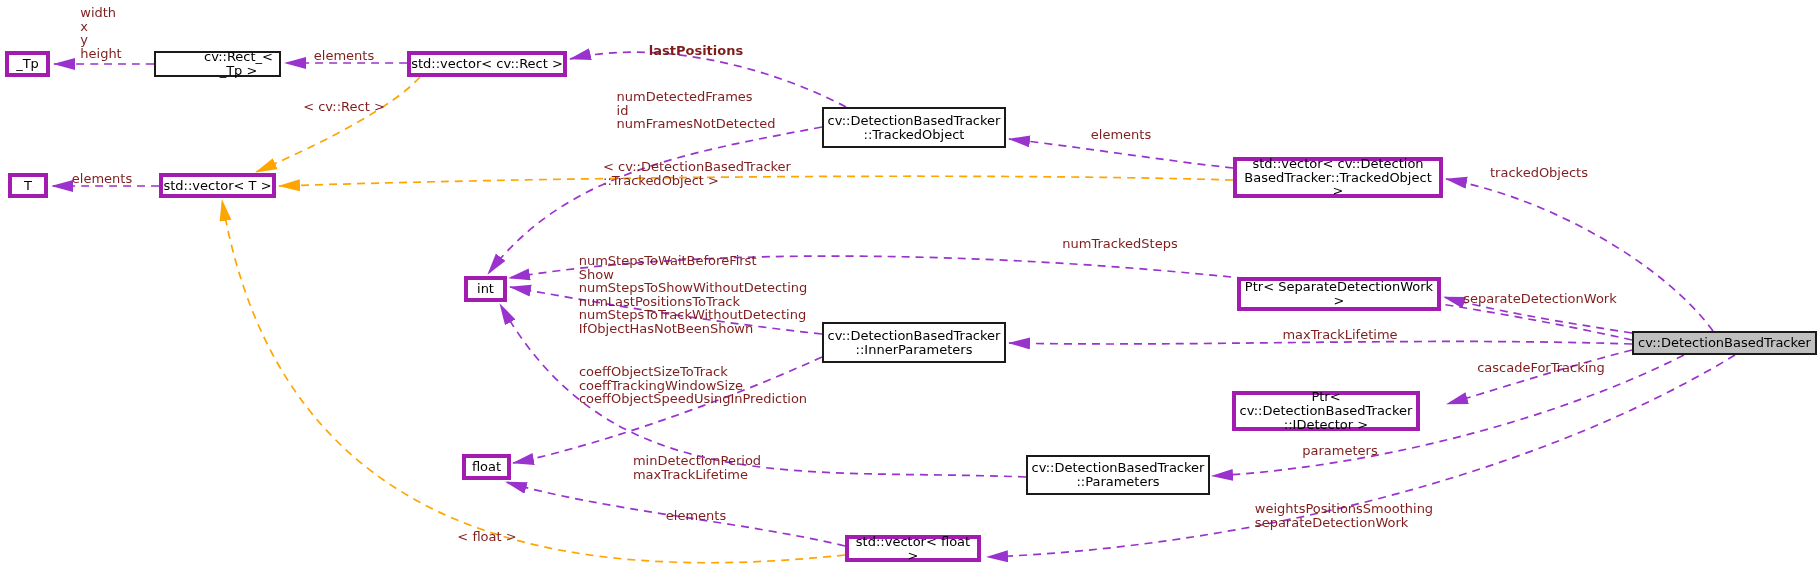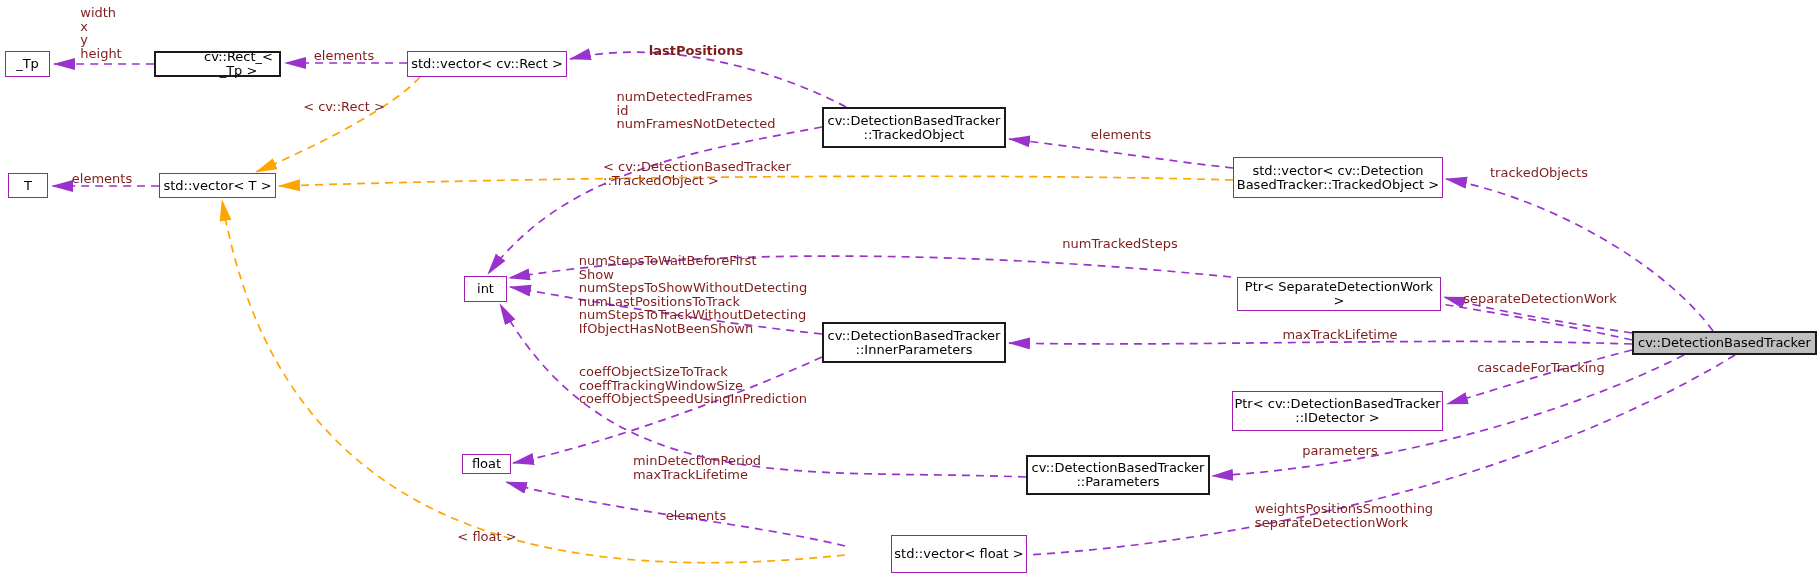--- a/index.html
+++ b/index.html
@@ -6,21 +6,21 @@
   body{width:1820px;height:586px;overflow:hidden;position:relative;
        font-family:"DejaVu Sans",sans-serif;}
   #diagram{position:absolute;left:0;top:0;width:1820px;height:586px;}
   #edge-layer{position:absolute;left:0;top:0;width:1820px;height:586px;}
   .edge{fill:none;stroke-width:1.7;stroke-dasharray:8 6;}
   .edge.usage{stroke:#9a32cd;}
   .edge.template{stroke:#ffa500;}
   .node{position:absolute;display:flex;align-items:center;justify-content:center;
         text-align:center;font-size:13px;line-height:13.8px;color:#000;
         background:#ffffff;white-space:pre-line;box-sizing:border-box;}
-  .node.plain{border:1px solid #a21caf;}
+  .node.plain{border:4px solid #a21caf;}
   .node.linked{border:2px solid #1a1a1a;}
   .node.main{border:2px solid #1a1a1a;background:#bfbfbf;}
   .edge-label{position:absolute;transform:translate(-50%,-50%);
         font-size:13px;line-height:13.6px;text-align:left;
         white-space:pre-line;color:#7f1d1d;}
 </style>
 </head>
 <body>
 
 <div id="diagram">
@@ -63,26 +63,26 @@
       <div class="node plain" style="left: 8px; top: 173px; width: 40px; height: 25px;">T</div>
       <div class="node plain" style="left: 159px; top: 173px; width: 117px; height: 25px;">std::vector&lt; T &gt;</div>
       <div class="node linked" style="left: 822px; top: 107px; width: 184px; height: 41px;">cv::DetectionBasedTracker
 ::TrackedObject</div>
       <div class="node plain" style="left: 1233px; top: 157px; width: 210px; height: 41px;">std::vector&lt; cv::Detection
 BasedTracker::TrackedObject &gt;</div>
       <div class="node plain" style="left: 464px; top: 276px; width: 43px; height: 26px;">int</div>
       <div class="node plain" style="left: 1237px; top: 277px; width: 204px; height: 34px;">Ptr&lt; SeparateDetectionWork &gt;</div>
       <div class="node linked" style="left: 822px; top: 322px; width: 184px; height: 41px;">cv::DetectionBasedTracker
 ::InnerParameters</div>
-      <div class="node plain" style="left: 1232px; top: 391px; width: 211px; height: 40px;">Ptr&lt; cv::DetectionBasedTracker
+      <div class="node plain" style="left: 1232px; top: 391px; width: 188px; height: 40px;">Ptr&lt; cv::DetectionBasedTracker
 ::IDetector &gt;</div>
-      <div class="node plain" style="left: 462px; top: 454px; width: 49px; height: 20px;">float</div>
+      <div class="node plain" style="left: 462px; top: 454px; width: 49px; height: 26px;">float</div>
       <div class="node linked" style="left: 1026px; top: 455px; width: 184px; height: 40px;">cv::DetectionBasedTracker
 ::Parameters</div>
-      <div class="node plain" style="left: 891px; top: 535px; width: 136px; height: 38px;">std::vector&lt; float &gt;</div>
+      <div class="node plain" style="left: 845px; top: 535px; width: 136px; height: 27px;">std::vector&lt; float &gt;</div>
       <div class="node main" style="left: 1632px; top: 331px; width: 185px; height: 24px;">cv::DetectionBasedTracker</div>
     </div>
   <div id="label-layer">
       <div class="edge-label" style="left: 101px; top: 33px;">width
 x
 y
 height</div>
       <div class="edge-label" style="left: 344px; top: 56px;">elements</div>
       <div class="edge-label" style="left: 102px; top: 179px;">elements</div>
       <div class="edge-label" style="left: 696px; top: 51px; font-weight: bold;">lastPositions</div>

